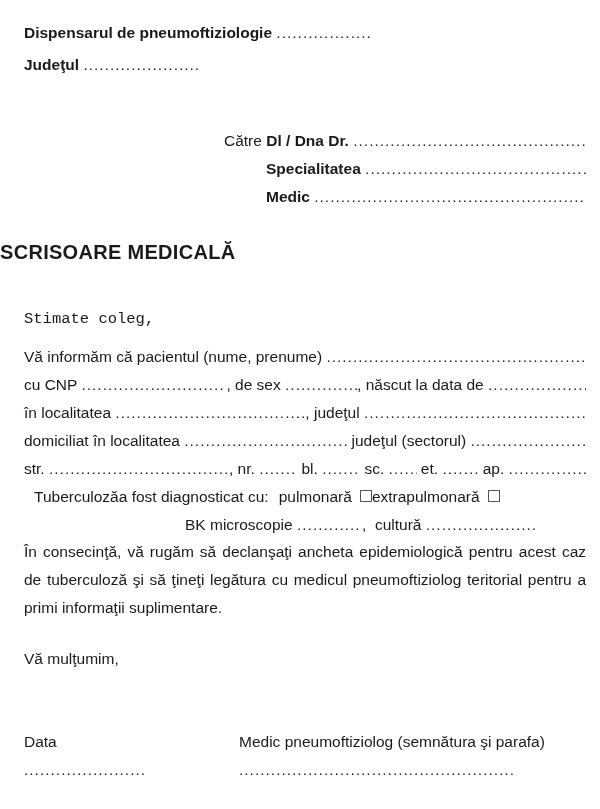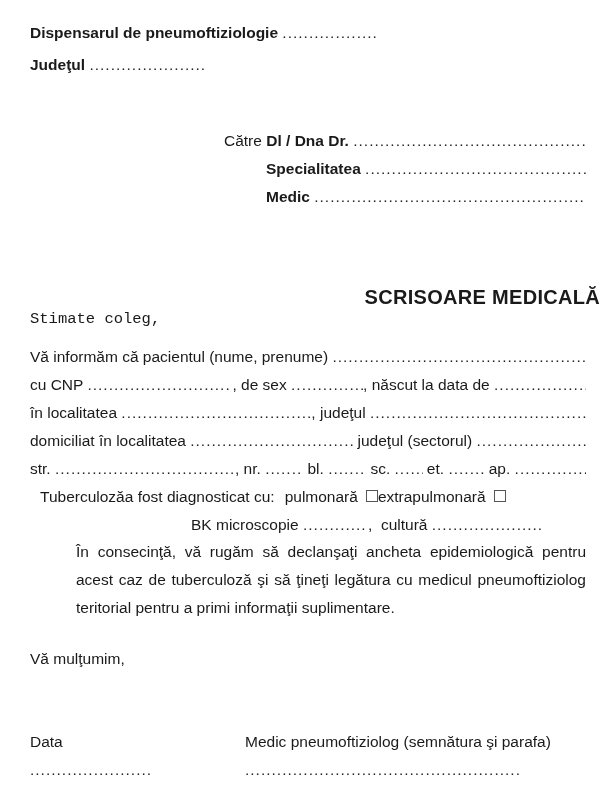--- a/index.html
+++ b/index.html
@@ -1,35 +1,35 @@
 <!DOCTYPE html>
 <html><head>
 <meta charset="utf-8">
 <style>
   html,body{margin:0;padding:0;background:#ffffff;}
   .page{
     position:relative;width:600px;height:809px;background:#ffffff;overflow:hidden;
     font-family:"Liberation Sans","DejaVu Sans",sans-serif;
     font-size:15.5px;color:#1a1a1a;
   }
-  .block{position:absolute;left:30px;right:14px;}
+  .block{position:absolute;left:24px;right:14px;}
   .line{display:flex;align-items:baseline;line-height:28px;}
   .header-block .line{line-height:32px;}
   .seg{white-space:pre;flex:0 0 auto;}
   .bold{font-weight:bold;}
   .dots{
     overflow:hidden;white-space:pre;letter-spacing:1px;
     flex:0 0 auto;color:#222;
   }
   .fill{flex:1 1 auto;}
   .recipient-block{left:224px;}
   .indent42{padding-left:42px;}
   .doc-title{
-    position:absolute;left:0;right:0;top:238px;text-align:right;
-    font-weight:bold;font-size:20px;letter-spacing:0.3px;line-height:28px;margin-top:45px;
+    position:absolute;left:0;right:0;top:238px;text-align:left;
+    font-weight:bold;font-size:20px;letter-spacing:0.3px;line-height:28px;
   }
   .para{margin:0;line-height:28px;text-align:justify;}
   .checkbox{
     display:inline-block;width:10px;height:10px;
     border:1.5px solid #555;background:#fff;flex:0 0 auto;
   }
   .ml8{margin-left:8px;} .ml10{margin-left:10px;} .ml15{}
   .bk-line{padding-left:161px;}
   .sig-row{display:flex;align-items:baseline;line-height:28px;}
   .sig-left{width:215px;flex:0 0 auto;display:flex;align-items:baseline;}
@@ -123,21 +123,21 @@
       <span class="checkbox ml8"></span>
     </div>
     <div class="line bk-line">
       <span class="seg">BK microscopie </span>
       <span class="dots" style="width:65px;">......................................................................................................................................................</span>
       <span class="seg">,  cultură </span>
       <span class="dots" style="width:110px;">......................................................................................................................................................</span>
     </div>
   </div>
 
-  <div class="block" style="top:538px;margin-left:46px;">
+  <div class="block" style="top:538px;">
     <p class="para">În consecinţă, vă rugăm să declanşaţi ancheta epidemiologică pentru acest caz de tuberculoză şi să ţineţi legătura cu medicul pneumoftiziolog teritorial pentru a primi informaţii suplimentare.</p>
   </div>
 
   <div class="block" style="top:645px;">
     <div class="line">
       <span class="seg">Vă mulţumim,</span>
     </div>
   </div>
 
   <div class="block" style="top:728px;">

